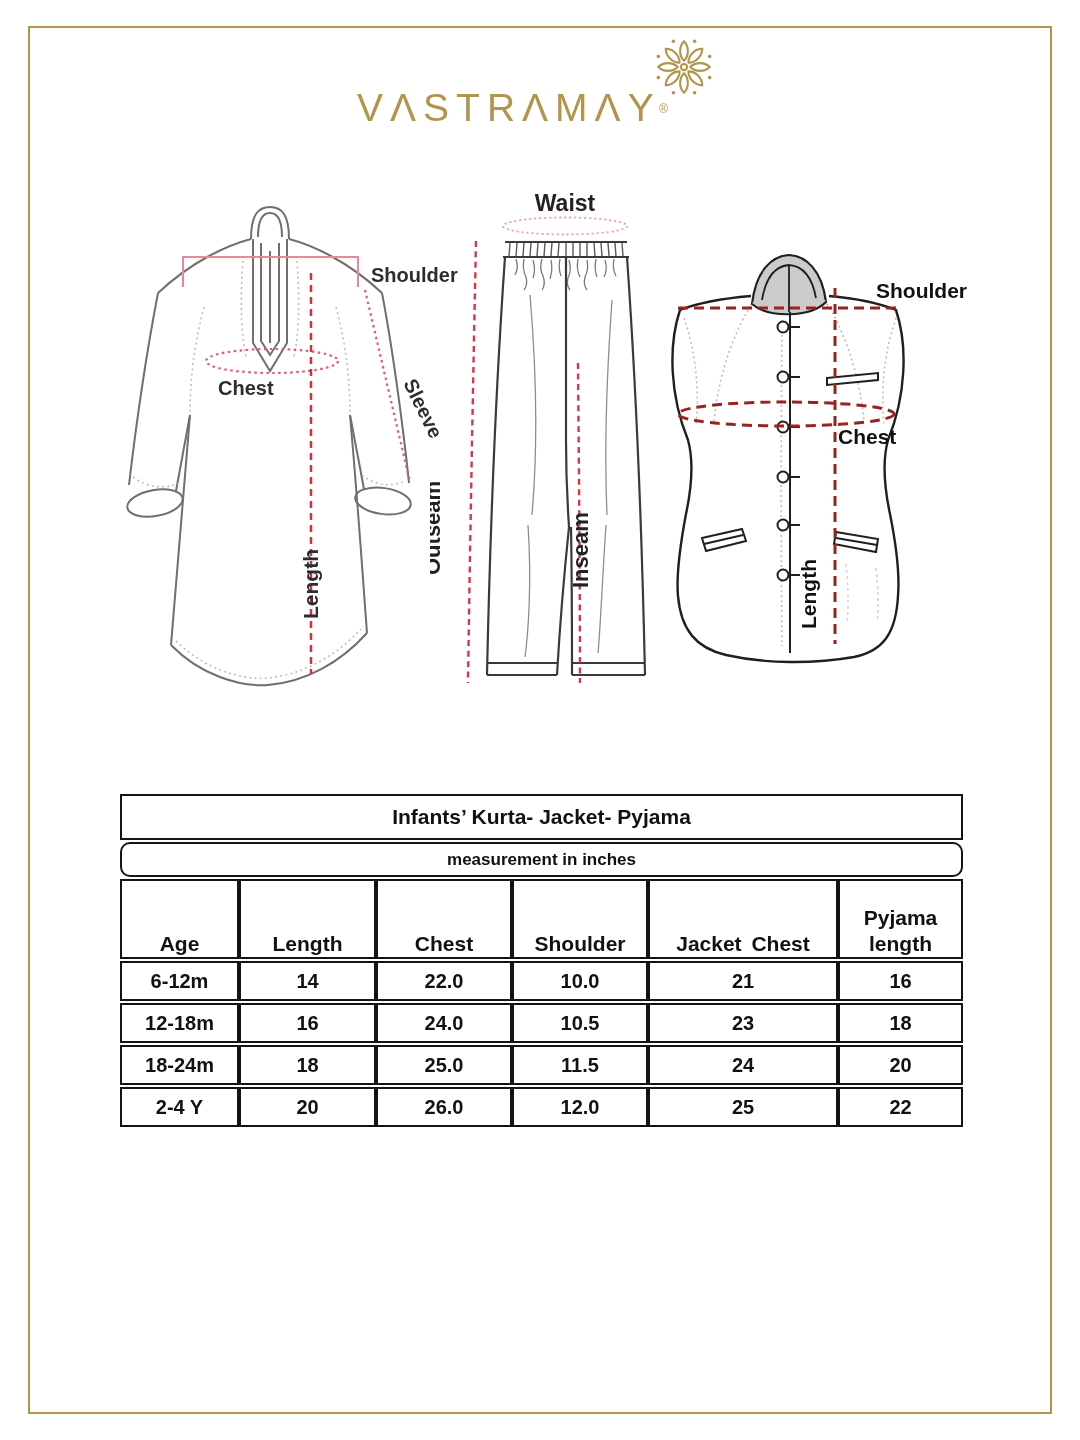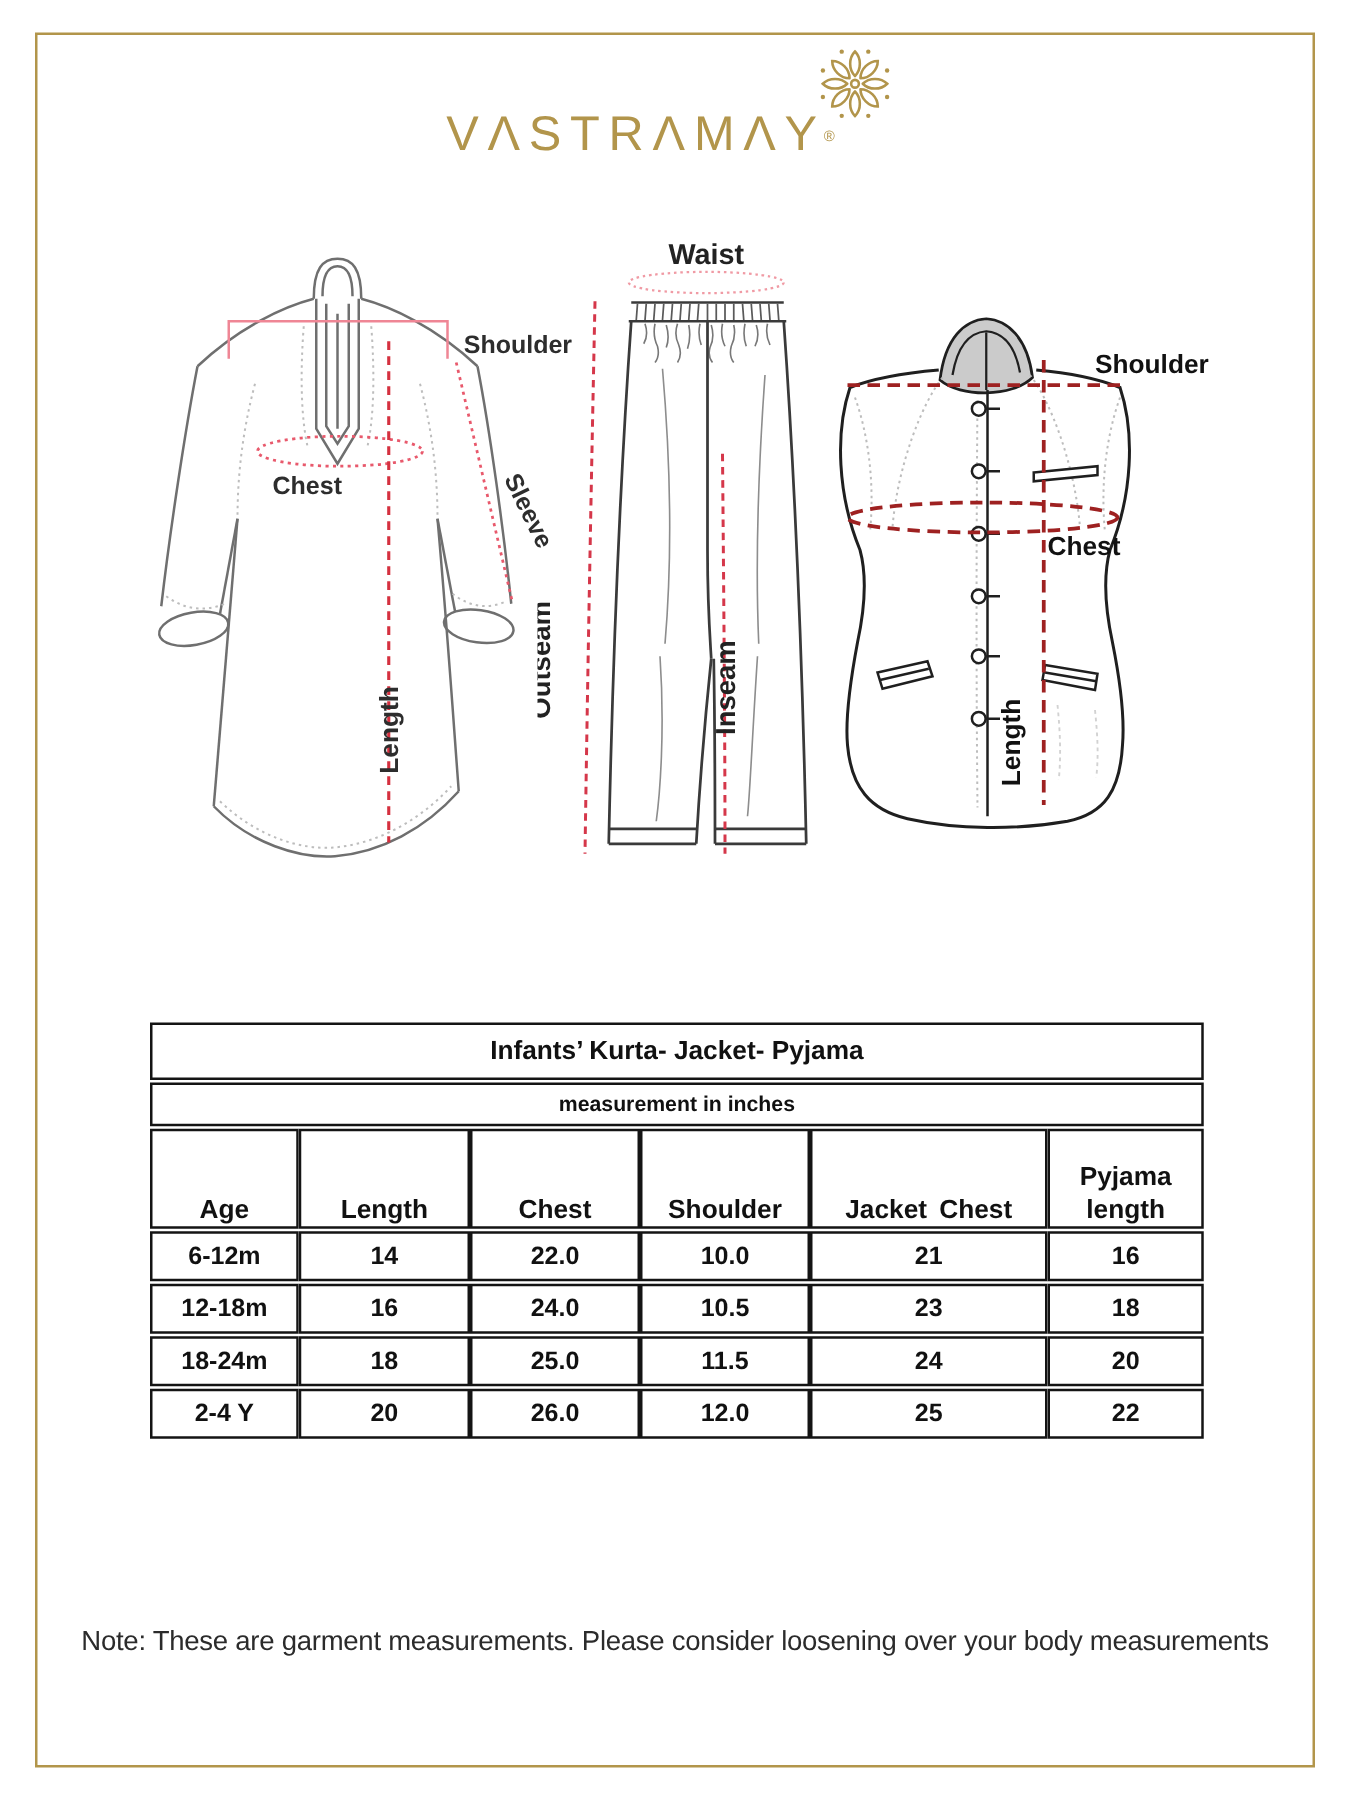--- a/index.html
+++ b/index.html
@@ -9,27 +9,27 @@
          border:2px solid #b2954b;pointer-events:none;}
   
   .logo-text{position:absolute;left:357px;top:86px;font-size:39px;letter-spacing:7px;
              color:#b2954b;font-weight:400;white-space:nowrap;}
   .logo-reg{position:absolute;left:659px;top:102px;font-size:12px;color:#b2954b;}
   .logo-ornament{position:absolute;left:651px;top:34px;width:66px;height:66px;}
   
   .svg-abs{position:absolute;}
   svg text{font-family:"Liberation Sans",sans-serif;font-weight:700;}
   
-  table.size{position:absolute;left:120px;top:816px;width:843px;
+  table.size{position:absolute;left:120px;top:792px;width:843px;
              border-collapse:separate;border-spacing:0 2px;
              font-weight:700;color:#111;table-layout:fixed;}
   table.size td{border:2px solid #141414;text-align:center;background:#fff;
                 padding:0 2px;overflow:hidden;}
   td.t-title{height:42px;font-size:21px;}
-  td.t-sub{height:31px;font-size:17px;}
+  td.t-sub{height:31px;font-size:17px;border-radius:10px;}
   td.t-head{height:76px;font-size:21px;vertical-align:bottom;padding-bottom:6px;line-height:1.25;word-spacing:4px;margin-top:24px;}
   td.t-cell{height:36px;font-size:20px;margin-left:45px;}
   
   .note{position:absolute;left:40px;top:1292px;width:1000px;text-align:center;
         color:#2b2b2b;font-size:22px;line-height:42px;letter-spacing:-0.2px;}
 </style>
 </head>
 <body>
 
 <div class="page">
@@ -257,15 +257,14 @@
       <td class="t-cell">20</td>
       <td class="t-cell">26.0</td>
       <td class="t-cell">12.0</td>
       <td class="t-cell">25</td>
       <td class="t-cell">22</td>
     </tr>
   </tbody>
     </table>
 
   <div class="note">
-    <div>Note: These are garment measurements. Please consider loosening over your body measurements</div>
   </div>
 </div>
 
 </body></html>

